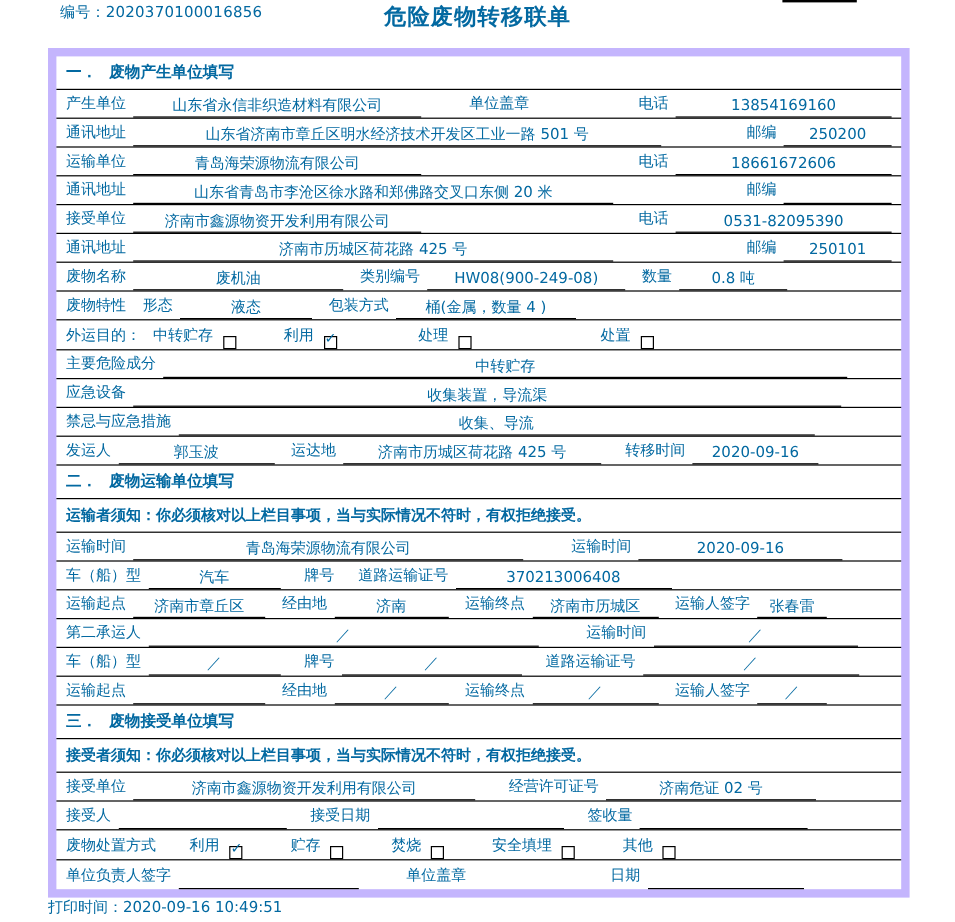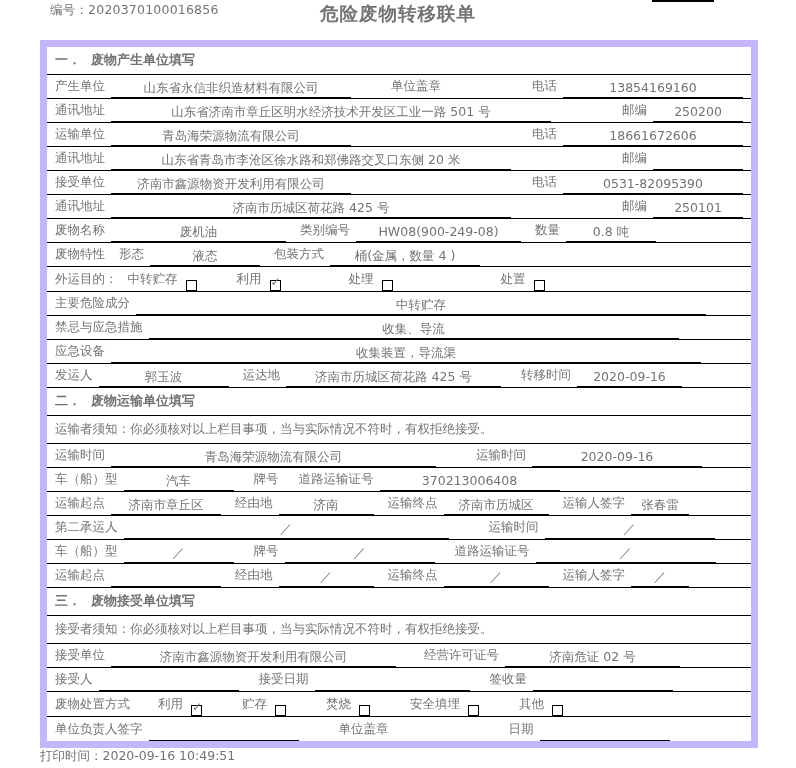--- a/index.html
+++ b/index.html
@@ -6,21 +6,21 @@
   html, body {
     margin: 0; padding: 0;
     background: #ffffff;
     font-family: "DejaVu Sans", "Liberation Sans", sans-serif;
   }
   .page {
     width: 796px;
     height: 768px;
     position: relative;
     background: #fff;
-    color: #737373;
+    color: #0369a1;
     overflow: hidden;
   }
   
   .hdr {
     position: relative;
     height: 38px;
   }
   .doc-no {
     position: absolute;
     left: 50px; top: 2px;
@@ -86,20 +86,21 @@
   .sp10 { width: 10px; flex: none; }
   .sp14 { width: 14px; flex: none; }
   .sp20 { width: 20px; flex: none; }
   .sp28 { width: 28px; flex: none; }
   .sp40 { width: 40px; flex: none; }
   .notice {
     font-size: 12.5px;
     padding: 5px 8px 6px 8px;
     border-bottom: 1px solid #000;
     height: 28px;
+    font-weight: bold;
   }
   .chk {
     display: inline-block;
     width: 11px; height: 11px;
     border: 1px solid #000;
     position: relative;
     margin-left: 8px;
     vertical-align: -1px;
   }
   .chk.on::after {
@@ -228,28 +229,28 @@
         <span class="gap"></span>
       </div>
 
       <div class="row">
         <span class="lbl">主要危险成分</span>
         <span class="val" style="width:570px">中转贮存</span>
         <span class="gap"></span>
       </div>
 
       <div class="row">
+        <span class="lbl">应急设备</span>
+        <span class="val" style="width:590px">收集装置，导流渠</span>
+        <span class="gap"></span>
+      </div>
+
+      <div class="row">
         <span class="lbl">禁忌与应急措施</span>
         <span class="val" style="width:530px">收集、导流</span>
-        <span class="gap"></span>
-      </div>
-
-      <div class="row">
-        <span class="lbl">应急设备</span>
-        <span class="val" style="width:590px">收集装置，导流渠</span>
         <span class="gap"></span>
       </div>
 
       <div class="row">
         <span class="lbl">发运人</span>
         <span class="val" style="width:130px">郭玉波</span>
         <span class="sp14"></span>
         <span class="lbl">运达地</span>
         <span class="val" style="width:215px">济南市历城区荷花路 425 号</span>
         <span class="sp20"></span>

